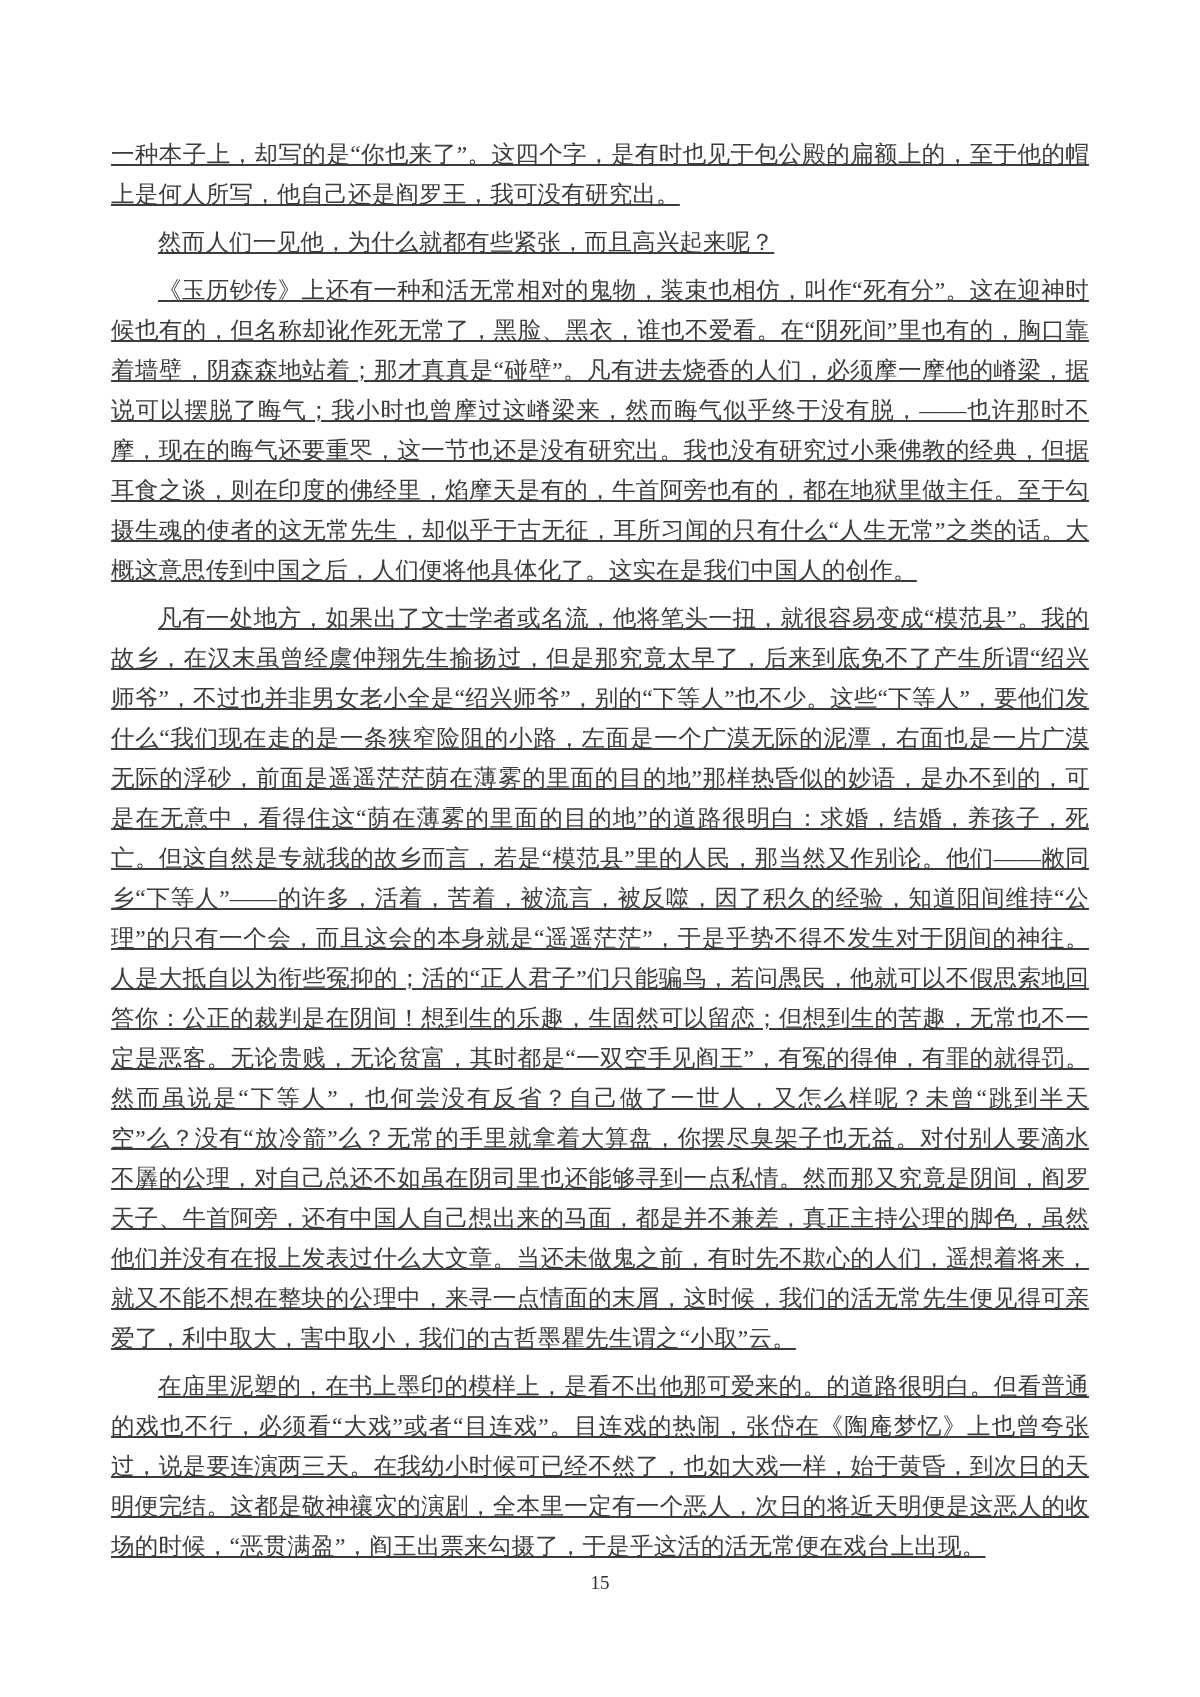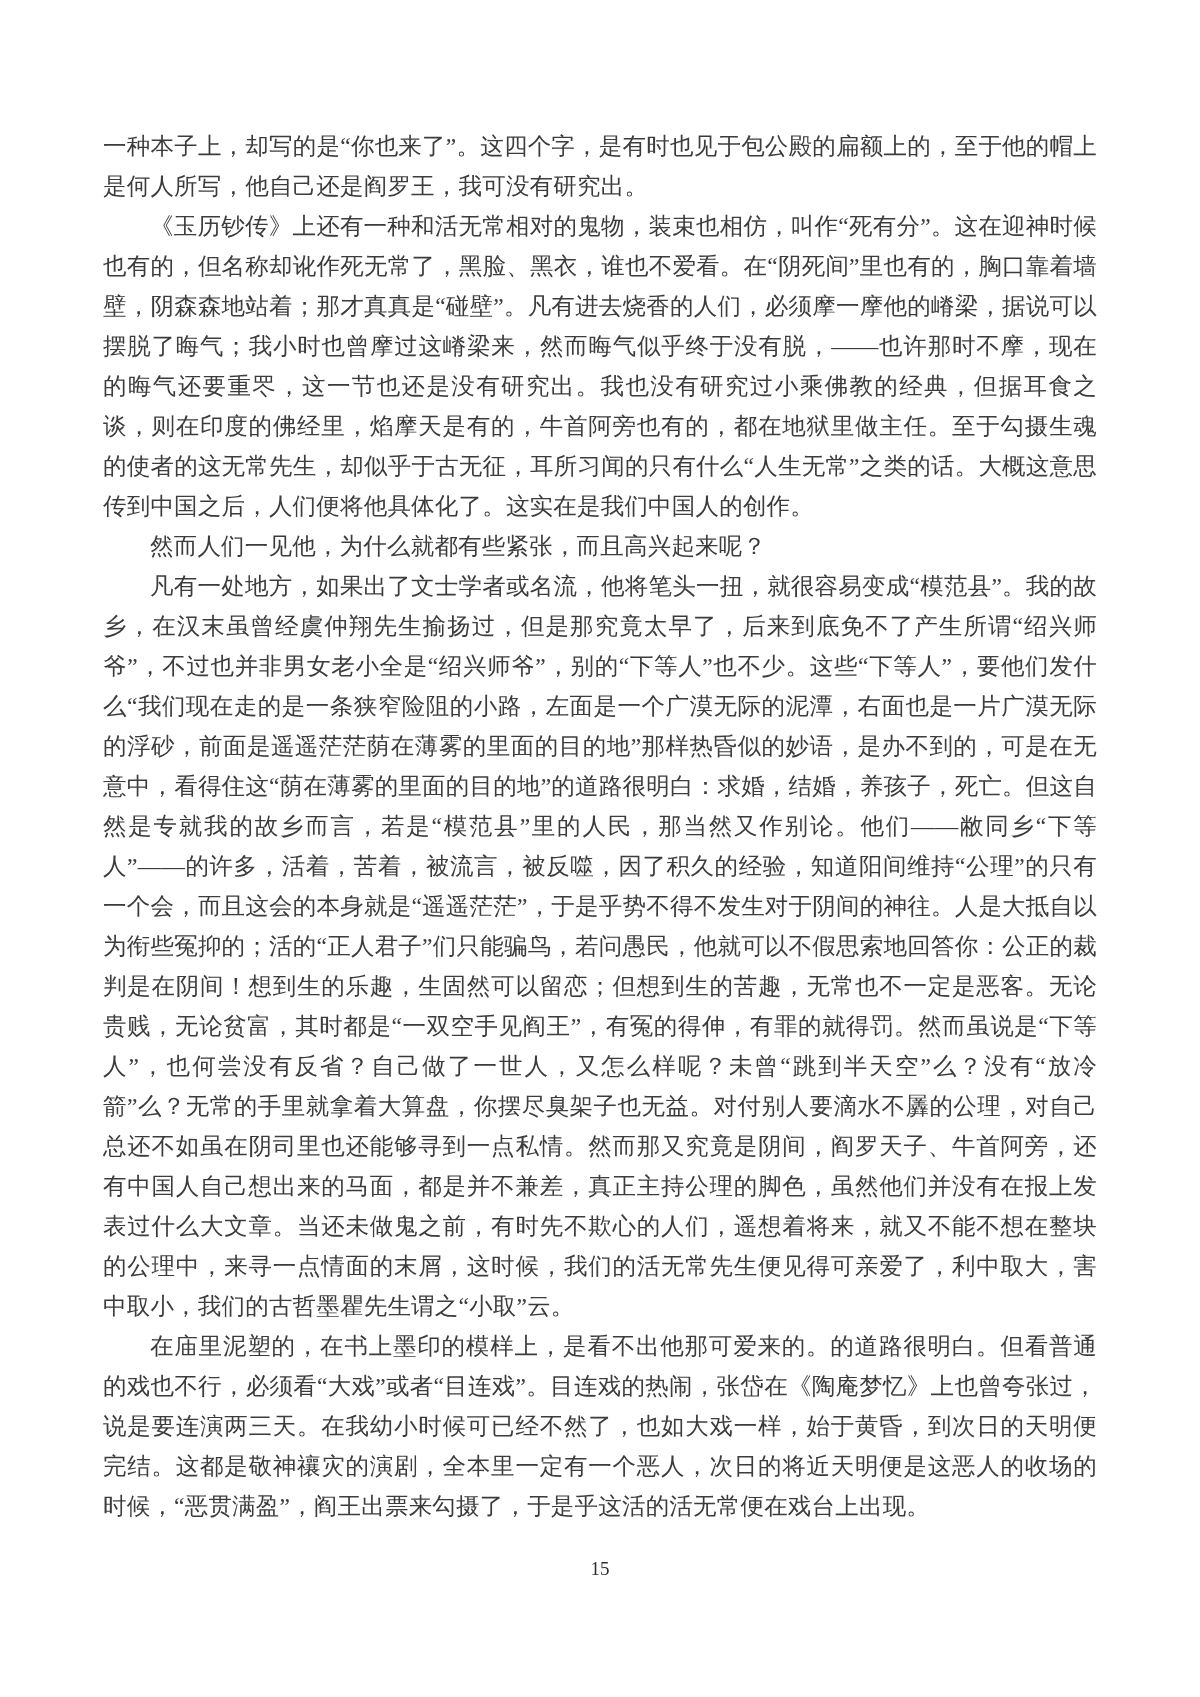--- a/index.html
+++ b/index.html
@@ -19,42 +19,43 @@
     overflow: hidden;
   }
   .text-body {
     font-size: 23.5px;
     line-height: 40px;
     color: #3c3c3c;
     text-align: justify;
     letter-spacing: 0.2px;
   }
   .text-body p {
-    margin: 0;
+    margin: 8px;
     padding: 0;
+    text-decoration: underline;
   }
   .text-body p.indent {
     text-indent: 2em;
   }
   .page-number {
     position: absolute;
-    bottom: 117px;
+    bottom: 103px;
     left: 0;
     right: 0;
     text-align: center;
     font-size: 19px;
     color: #2f2f2f;
     font-family: "Liberation Serif", "DejaVu Serif", serif;
   }
 </style>
 </head>
 <body>
 
 <div class="page">
   <div class="text-body" id="paragraphs">
       <p class="">一种本子上，却写的是“你也来了”。这四个字，是有时也见于包公殿的扁额上的，至于他的帽上是何人所写，他自己还是阎罗王，我可没有研究出。</p>
+      <p class="indent">然而人们一见他，为什么就都有些紧张，而且高兴起来呢？</p>
       <p class="indent">《玉历钞传》上还有一种和活无常相对的鬼物，装束也相仿，叫作“死有分”。这在迎神时候也有的，但名称却讹作死无常了，黑脸、黑衣，谁也不爱看。在“阴死间”里也有的，胸口靠着墙壁，阴森森地站着；那才真真是“碰壁”。凡有进去烧香的人们，必须摩一摩他的嵴梁，据说可以摆脱了晦气；我小时也曾摩过这嵴梁来，然而晦气似乎终于没有脱，——也许那时不摩，现在的晦气还要重罖，这一节也还是没有研究出。我也没有研究过小乘佛教的经典，但据耳食之谈，则在印度的佛经里，焰摩天是有的，牛首阿旁也有的，都在地狱里做主任。至于勾摄生魂的使者的这无常先生，却似乎于古无征，耳所习闻的只有什么“人生无常”之类的话。大概这意思传到中国之后，人们便将他具体化了。这实在是我们中国人的创作。</p>
-      <p class="indent">然而人们一见他，为什么就都有些紧张，而且高兴起来呢？</p>
       <p class="indent">凡有一处地方，如果出了文士学者或名流，他将笔头一扭，就很容易变成“模范县”。我的故乡，在汉末虽曾经虞仲翔先生揄扬过，但是那究竟太早了，后来到底免不了产生所谓“绍兴师爷”，不过也并非男女老小全是“绍兴师爷”，别的“下等人”也不少。这些“下等人”，要他们发什么“我们现在走的是一条狭窄险阻的小路，左面是一个广漠无际的泥潭，右面也是一片广漠无际的浮砂，前面是遥遥茫茫荫在薄雾的里面的目的地”那样热昏似的妙语，是办不到的，可是在无意中，看得住这“荫在薄雾的里面的目的地”的道路很明白：求婚，结婚，养孩子，死亡。但这自然是专就我的故乡而言，若是“模范县”里的人民，那当然又作别论。他们——敝同乡“下等人”——的许多，活着，苦着，被流言，被反噬，因了积久的经验，知道阳间维持“公理”的只有一个会，而且这会的本身就是“遥遥茫茫”，于是乎势不得不发生对于阴间的神往。人是大抵自以为衔些冤抑的；活的“正人君子”们只能骗鸟，若问愚民，他就可以不假思索地回答你：公正的裁判是在阴间！想到生的乐趣，生固然可以留恋；但想到生的苦趣，无常也不一定是恶客。无论贵贱，无论贫富，其时都是“一双空手见阎王”，有冤的得伸，有罪的就得罚。然而虽说是“下等人”，也何尝没有反省？自己做了一世人，又怎么样呢？未曾“跳到半天空”么？没有“放冷箭”么？无常的手里就拿着大算盘，你摆尽臭架子也无益。对付别人要滴水不羼的公理，对自己总还不如虽在阴司里也还能够寻到一点私情。然而那又究竟是阴间，阎罗天子、牛首阿旁，还有中国人自己想出来的马面，都是并不兼差，真正主持公理的脚色，虽然他们并没有在报上发表过什么大文章。当还未做鬼之前，有时先不欺心的人们，遥想着将来，就又不能不想在整块的公理中，来寻一点情面的末屑，这时候，我们的活无常先生便见得可亲爱了，利中取大，害中取小，我们的古哲墨瞿先生谓之“小取”云。</p>
       <p class="indent">在庙里泥塑的，在书上墨印的模样上，是看不出他那可爱来的。的道路很明白。但看普通的戏也不行，必须看“大戏”或者“目连戏”。目连戏的热闹，张岱在《陶庵梦忆》上也曾夸张过，说是要连演两三天。在我幼小时候可已经不然了，也如大戏一样，始于黄昏，到次日的天明便完结。这都是敬神禳灾的演剧，全本里一定有一个恶人，次日的将近天明便是这恶人的收场的时候，“恶贯满盈”，阎王出票来勾摄了，于是乎这活的活无常便在戏台上出现。</p>
     </div>
   <div class="page-number">15</div>
 </div>
 
 </body></html>

